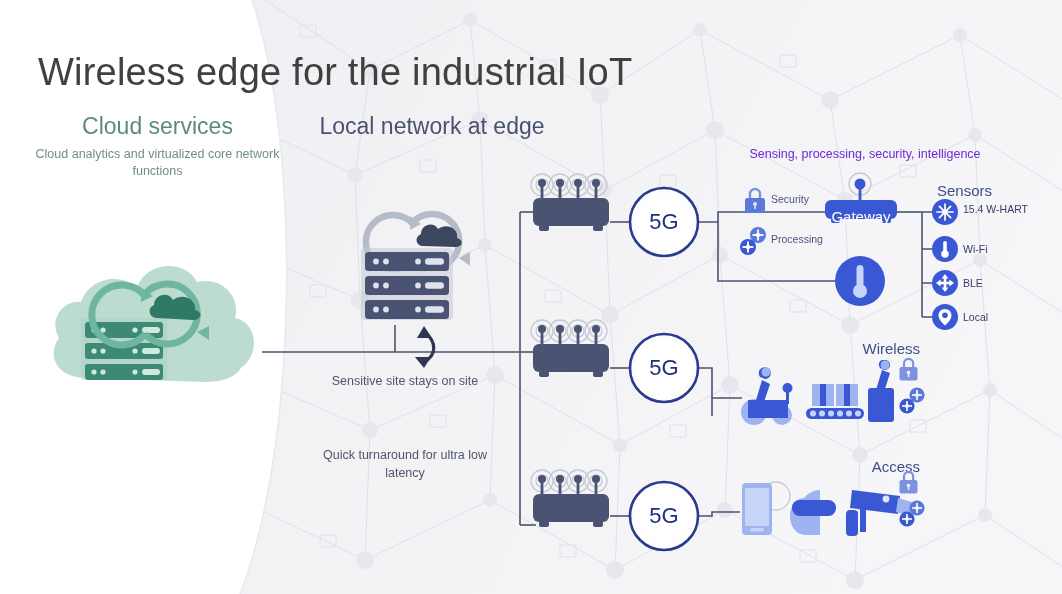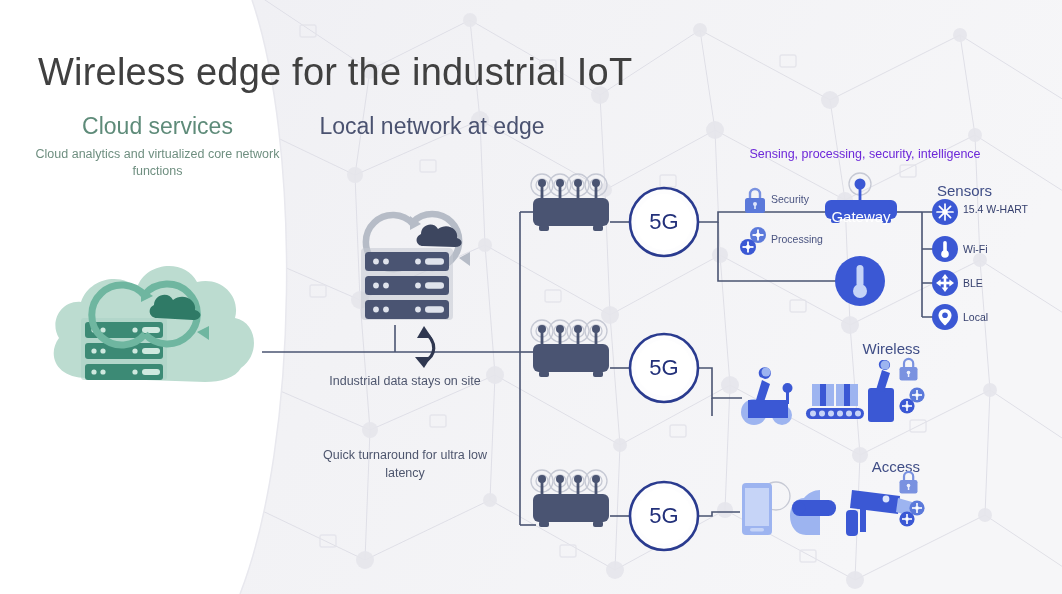--- a/index.html
+++ b/index.html
@@ -561,16 +561,16 @@
 
   <div class="abs" id="title">Wireless edge for the industrial IoT</div>
 
   <div class="abs col-head" id="h-cloud">Cloud services</div>
   <div class="abs col-sub" id="s-cloud">Cloud analytics and virtualized core network functions</div>
 
   <div class="abs col-head" id="h-local">Local network at edge</div>
 
   <div class="abs col-sub" id="s-dev">Sensing, processing, security, intelligence</div>
 
-  <div class="edge-note" id="note1">Industrial data stays on site</div>
+  <div class="edge-note" id="note1">Sensitive site stays on site</div>
   <div class="edge-note" id="note2">Quick turnaround for ultra low latency</div>
 
 </div>
 
 </body></html>

